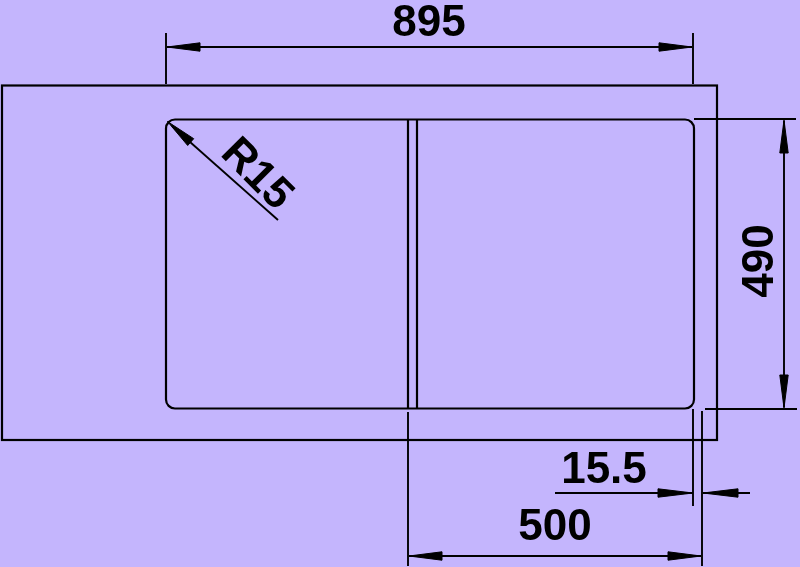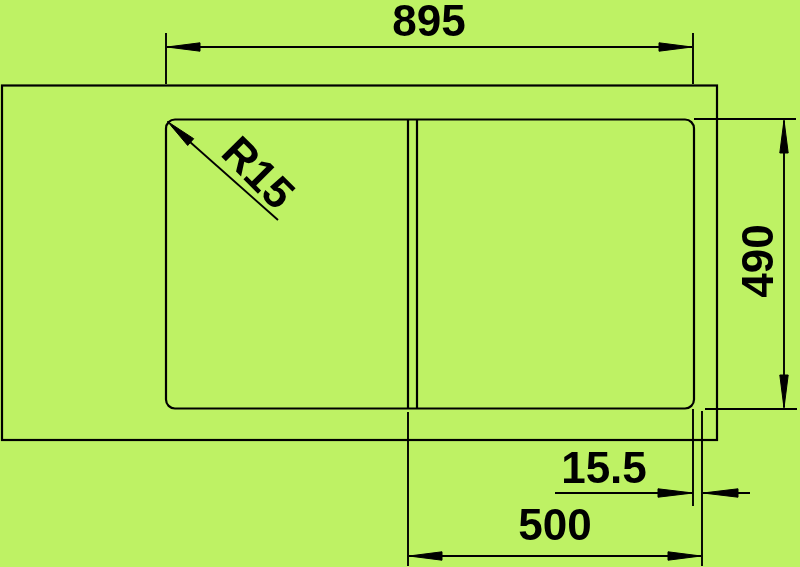--- a/index.html
+++ b/index.html
@@ -22,21 +22,21 @@
     font-weight: bold;
     font-size: 44px;
   }
   .outline {
     fill: none;
   }
 </style>
 </head>
 <body>
 
-<div class="stage" id="stage" style="background: #bef264;">
+<div class="stage" id="stage" style="background: #c4b5fd;">
   <svg class="drawing" viewBox="0 0 800 567" xmlns="http://www.w3.org/2000/svg">
 
     <rect class="outline" x="2" y="85.5" width="715" height="354.5" style="stroke: rgb(0, 0, 0); stroke-width: 2.2;"></rect>
     <rect class="outline" x="166" y="119.5" width="528" height="289" rx="9" ry="9" style="stroke: rgb(0, 0, 0); stroke-width: 2.2;"></rect>
     <line x1="408" y1="120" x2="408" y2="408" style="stroke: rgb(0, 0, 0); stroke-width: 2.2;"></line>
     <line x1="417" y1="120" x2="417" y2="408" style="stroke: rgb(0, 0, 0); stroke-width: 2.2;"></line>
 
     <g>
       <line class="dim" x1="166" y1="33" x2="166" y2="84" style="stroke: rgb(0, 0, 0); stroke-width: 1.9;"></line>
       <line class="dim" x1="693" y1="33" x2="693" y2="84" style="stroke: rgb(0, 0, 0); stroke-width: 1.9;"></line>

